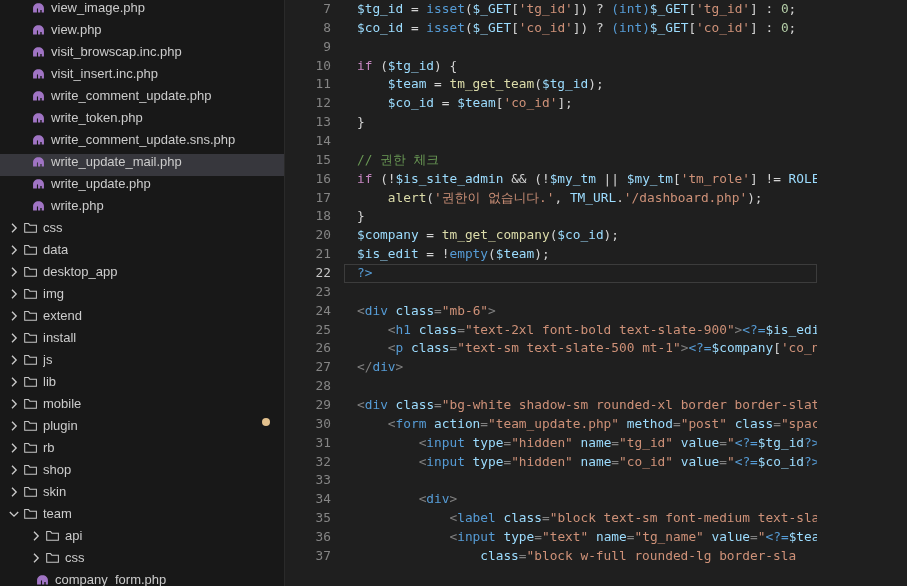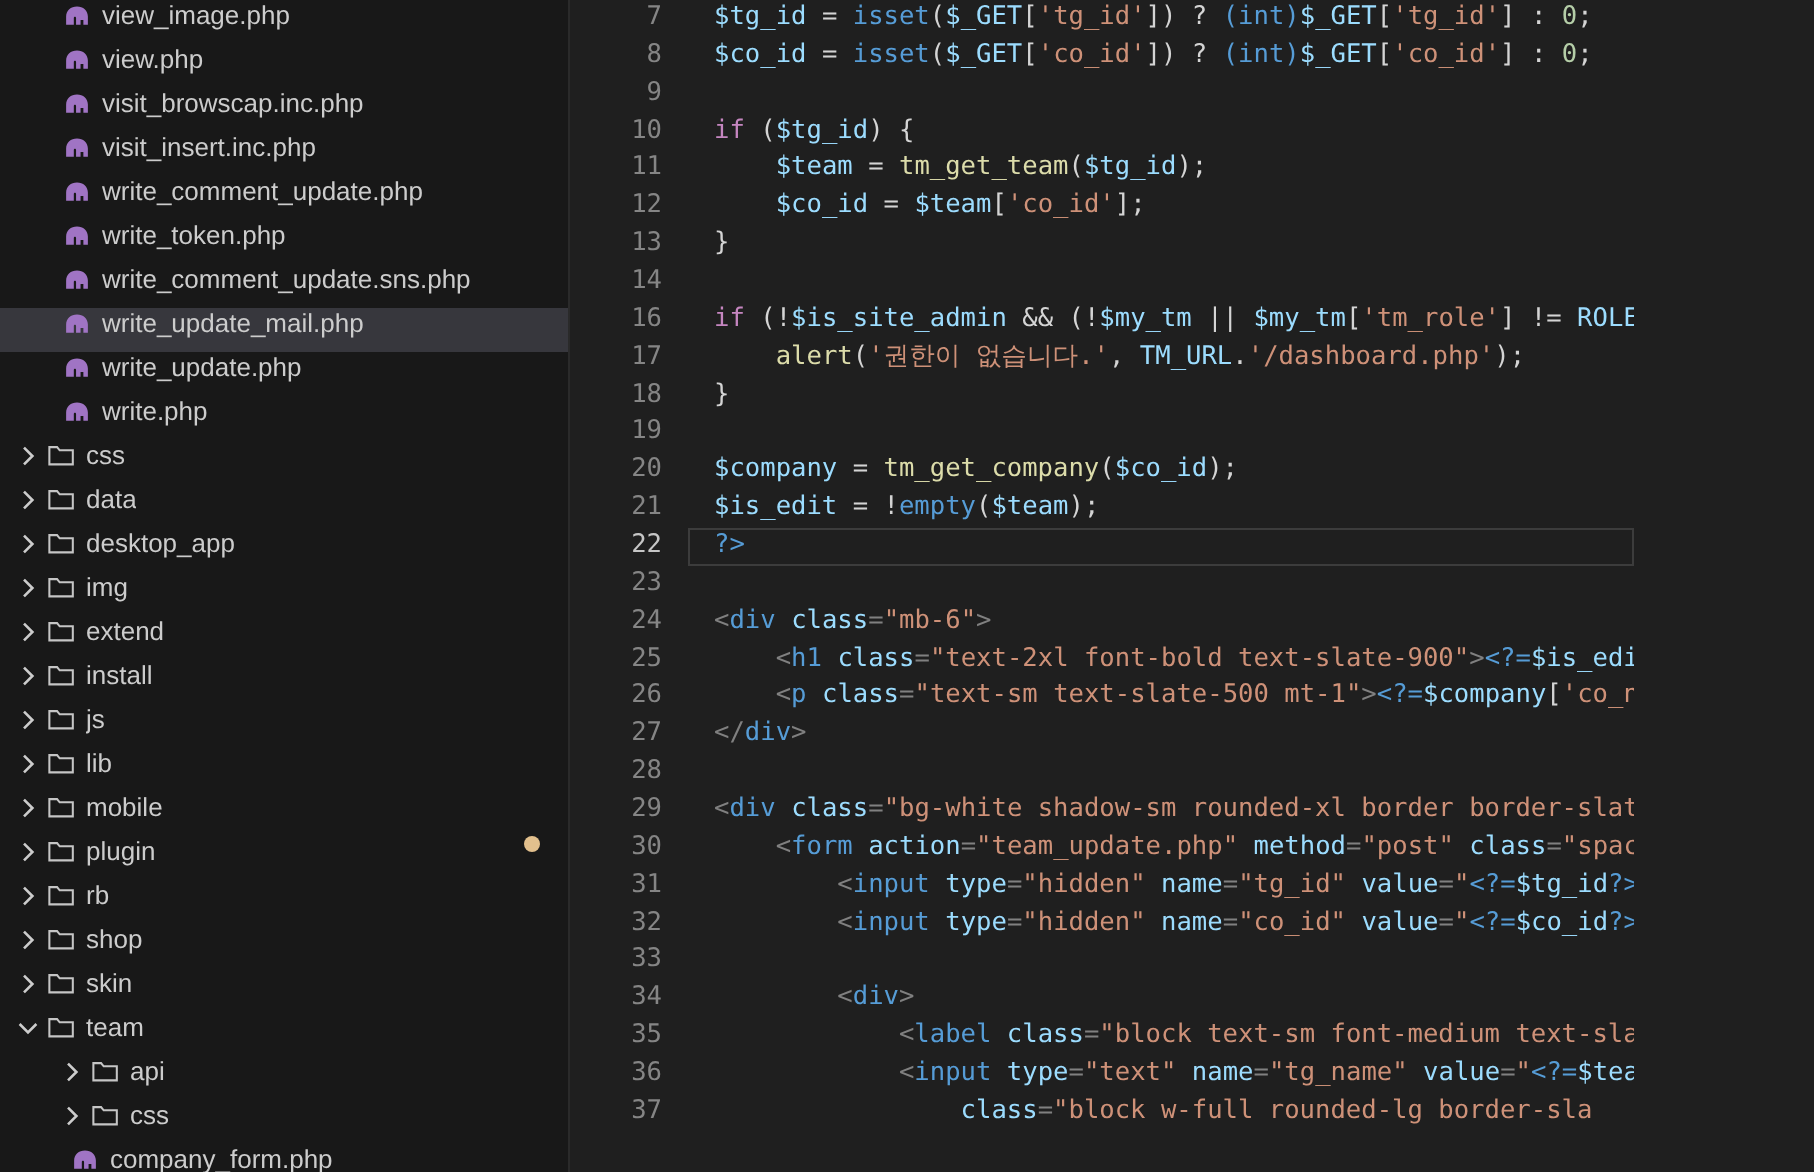--- a/index.html
+++ b/index.html
@@ -286,34 +286,34 @@
         </div>
         <div class="line">
           <span class="num">13</span>
           <span class="code"><span class="tk-o">}</span></span>
         </div>
         <div class="line">
           <span class="num">14</span>
           <span class="code"></span>
         </div>
         <div class="line">
+          <span class="num">15</span>
+          <span class="code"><span class="tk-c">// 권한 체크</span></span>
+        </div>
+        <div class="line">
           <span class="num">16</span>
           <span class="code"><span class="tk-k">if</span><span class="tk-o"> (!</span><span class="tk-v">$is_site_admin</span><span class="tk-o"> &amp;&amp; (!</span><span class="tk-v">$my_tm</span><span class="tk-o"> || </span><span class="tk-v">$my_tm</span><span class="tk-o">[</span><span class="tk-s">'tm_role'</span><span class="tk-o">] != </span><span class="tk-v">ROLE</span></span>
         </div>
         <div class="line">
           <span class="num">17</span>
           <span class="code"><span class="tk-o">    </span><span class="tk-f">alert</span><span class="tk-o">(</span><span class="tk-s">'권한이 없습니다.'</span><span class="tk-o">, </span><span class="tk-v">TM_URL</span><span class="tk-o">.</span><span class="tk-s">'/dashboard.php'</span><span class="tk-o">);</span></span>
         </div>
         <div class="line">
           <span class="num">18</span>
           <span class="code"><span class="tk-o">}</span></span>
-        </div>
-        <div class="line">
-          <span class="num">19</span>
-          <span class="code"></span>
         </div>
         <div class="line">
           <span class="num">20</span>
           <span class="code"><span class="tk-v">$company</span><span class="tk-o"> = </span><span class="tk-f">tm_get_company</span><span class="tk-o">(</span><span class="tk-v">$co_id</span><span class="tk-o">);</span></span>
         </div>
         <div class="line">
           <span class="num">21</span>
           <span class="code"><span class="tk-v">$is_edit</span><span class="tk-o"> = !</span><span class="tk-b">empty</span><span class="tk-o">(</span><span class="tk-v">$team</span><span class="tk-o">);</span></span>
         </div>
         <div class="line current">

